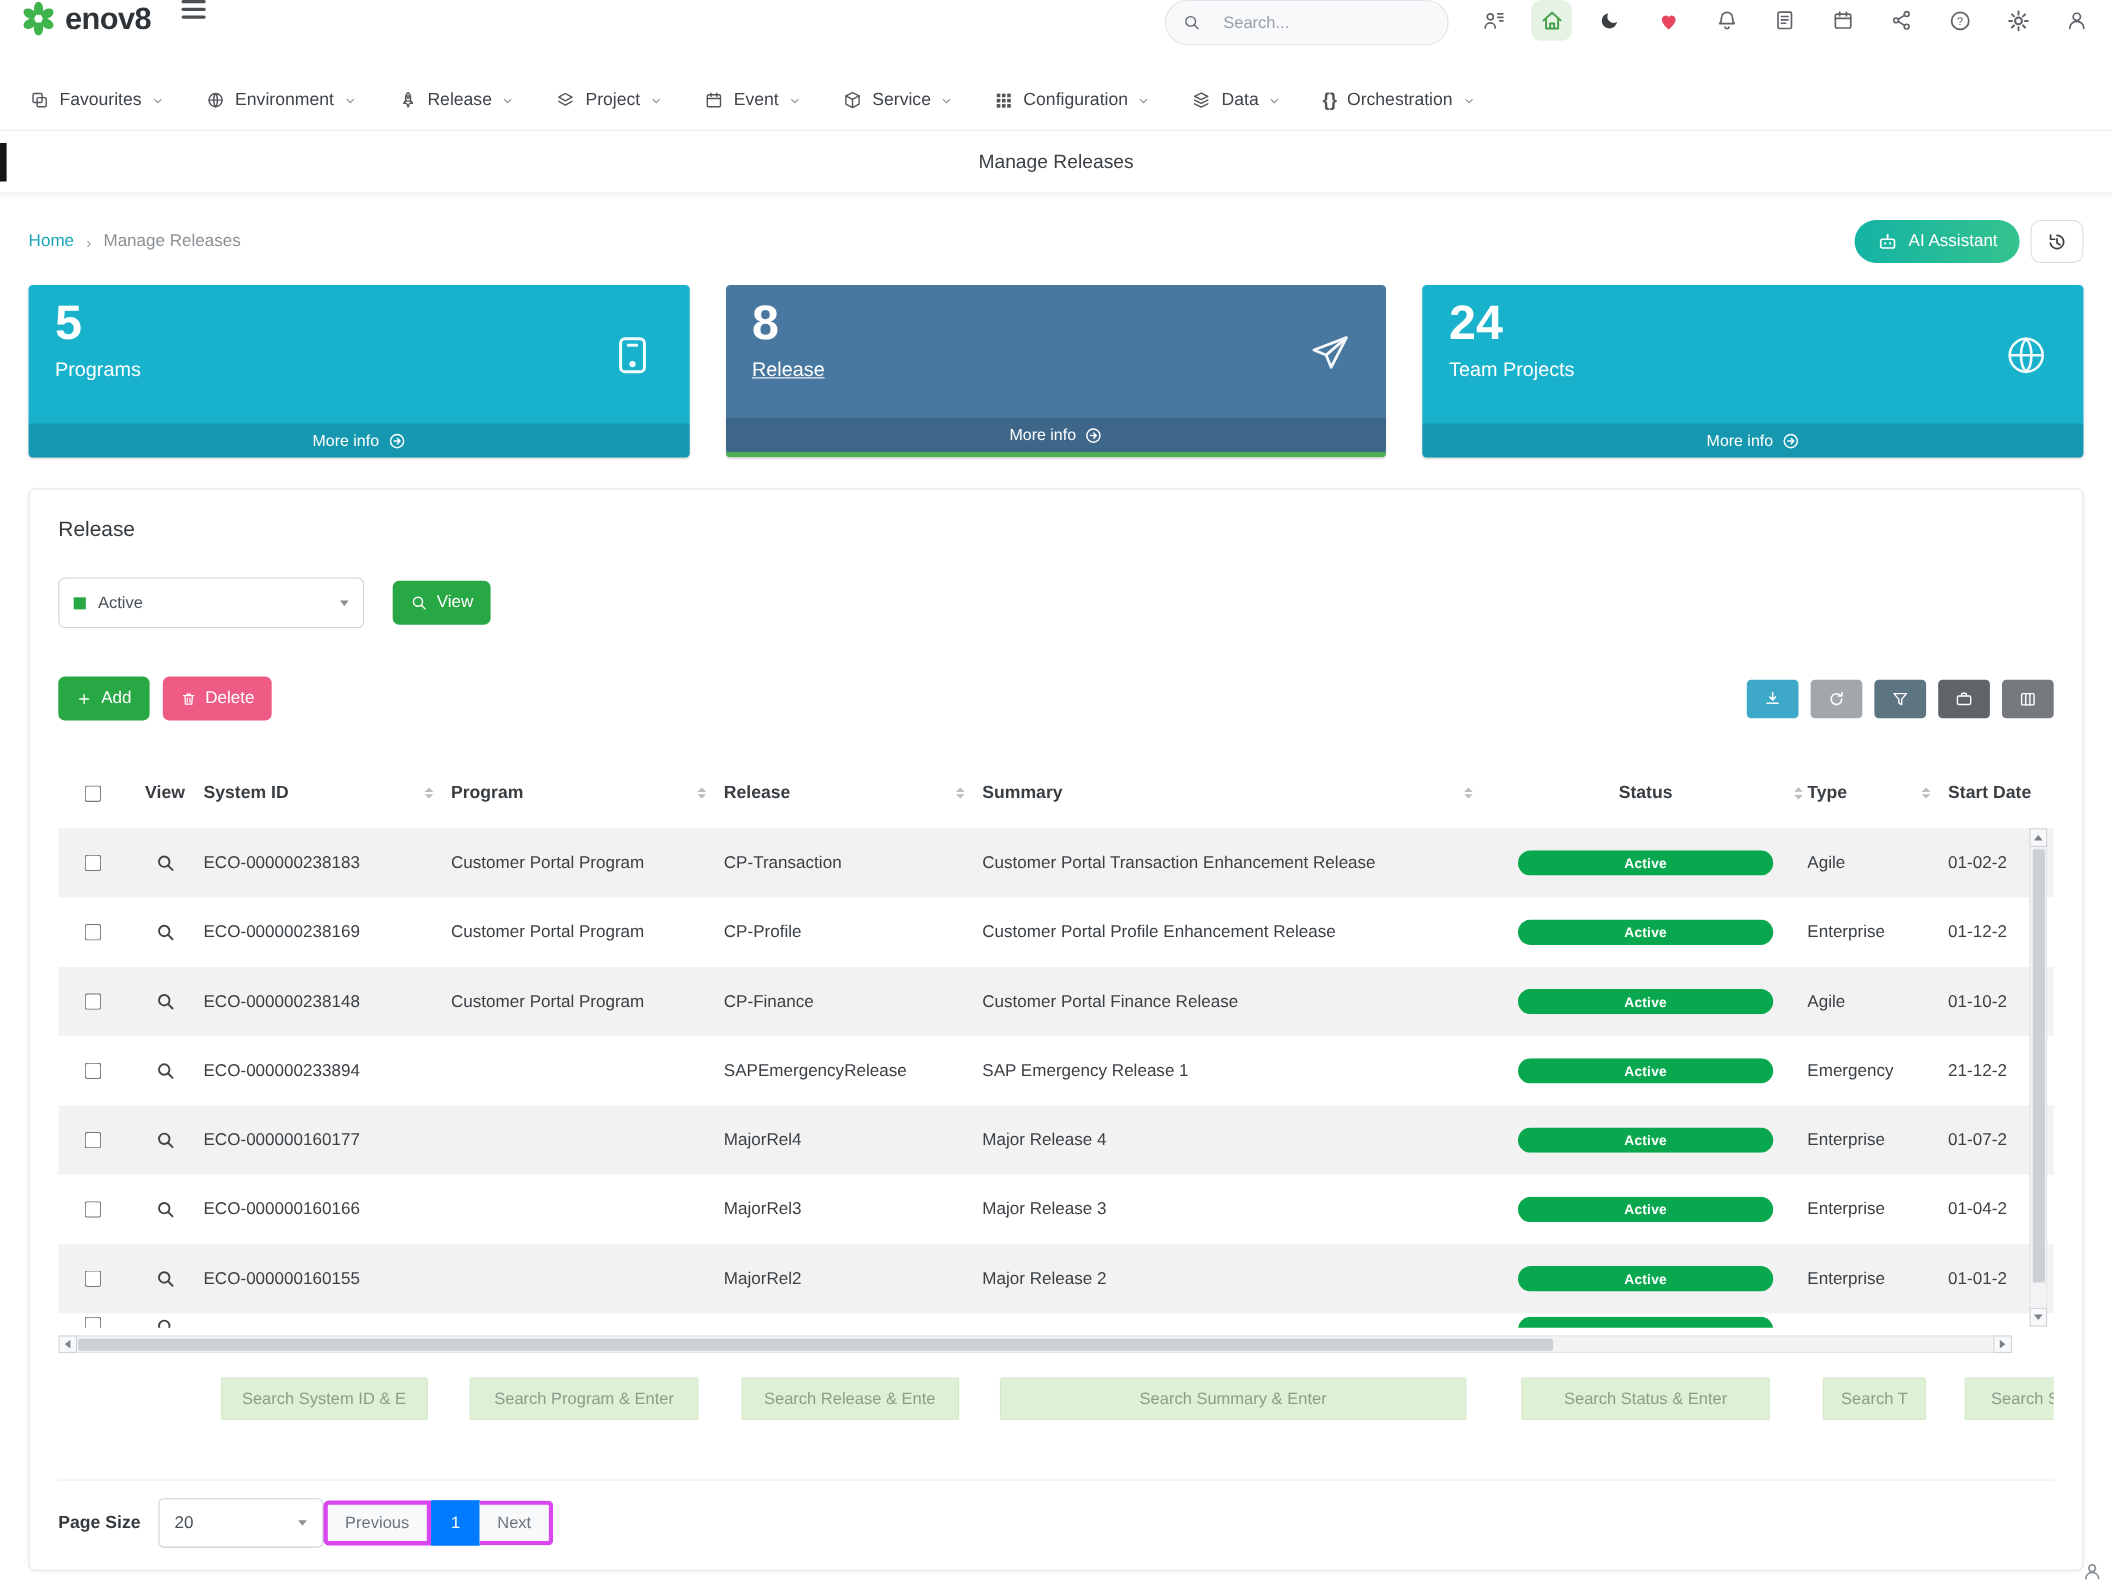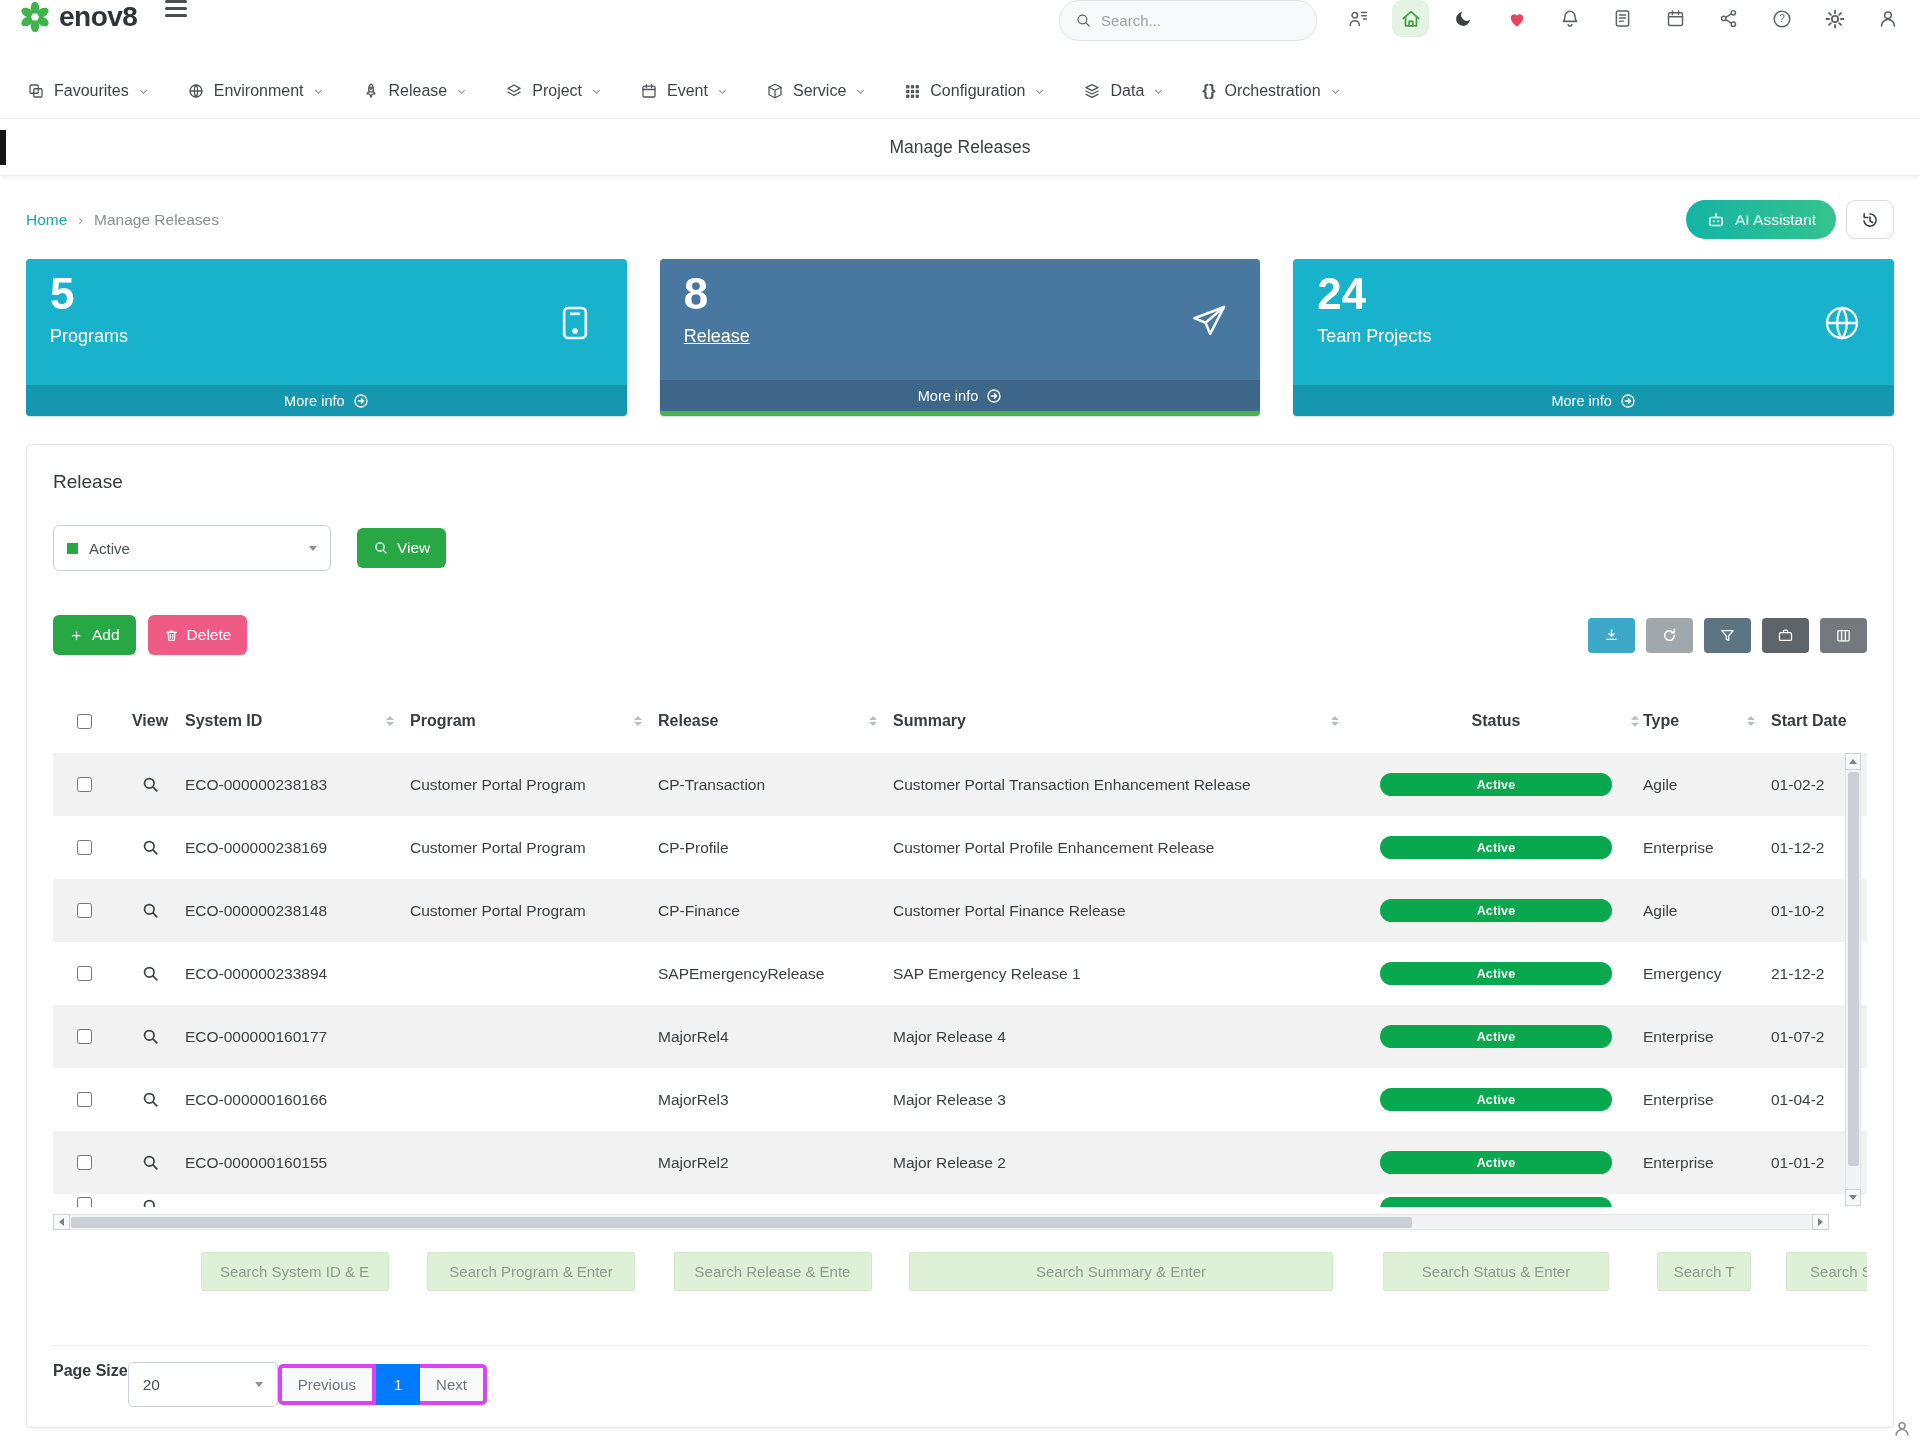--- a/index.html
+++ b/index.html
@@ -9,21 +9,21 @@
 input{font:inherit;border:0;outline:0;background:transparent}
 svg{display:block}
 
 
 .topbar{height:64px;display:flex;align-items:flex-start;padding:0 14px 0 18px;background:#fff}
 .brand{display:flex;align-items:center;gap:7px}
 .brand-text{font-size:28px;font-weight:bold;color:#2f3438;letter-spacing:-.5px}
 .hamburger{margin-left:28px;display:flex;flex-direction:column;gap:4px;width:22px}
 .hamburger i{height:3px;background:#4a4f54;border-radius:2px;display:block}
 .top-spacer{flex:1}
-.searchbox{width:258px;height:41px;border:1px solid #e0e3e7;background:#f8f9fa;border-radius:21px;display:flex;align-items:center;gap:9px;padding:0 15px;margin-right:6px}
+.searchbox{width:258px;height:41px;border:1px solid #e0e3e7;background:#f8f9fa;border-radius:21px;display:flex;align-items:center;gap:20px;padding:0 15px;margin-right:6px}
 .searchbox input{flex:1;color:#555;font-size:15px;min-width:0}
 .searchbox input::placeholder{color:#9aa0a6}
 .hicon{width:37px;height:37px;display:flex;align-items:center;justify-content:center;margin-left:16px;border-radius:9px;flex-shrink:0}
 .home-bg{background:#e4f3e4}
 
 
 .mainnav{height:55px;display:flex;padding:0 8px;border-bottom:1px solid #ececec;background:#fff}
 .nav-item{display:flex;align-items:center;gap:9px;padding:0 19px;font-size:16px;color:#3f444a;height:100%}
 .brace{font-weight:bold;font-size:17px;color:#515559}
 
@@ -110,21 +110,21 @@
 
 .search-row{display:flex;margin-top:22px;overflow:hidden;width:100%}
 .search-row .col{display:flex;justify-content:center;align-items:center}
 .tsearch{height:39px;background:#def0d6;border:1px solid #d4e8ca;border-radius:2px;text-align:center;color:#8e9c8a;font-size:15px;padding:0 6px}
 .tsearch::placeholder{color:#8e9c8a}
 .s-sys{width:188px}.s-prog{width:208px}.s-rel{width:198px}.s-sum{width:424px}.s-stat{width:226px}.s-type{width:94px}.s-date{width:114px}
 
 
 .panel-divider{border-top:1px solid #ebedf0;margin-top:54px}
 .panel-footer{display:flex;align-items:center;margin-top:16px}
-.psize{display:flex;align-items:flex-start;}
+.psize{display:flex;align-items:center;gap:16px}
 .psize-label{font-size:16px;font-weight:600;color:#34393e}
 .psize-box{width:150px;height:45px;border:1px solid #ccd2d8;border-radius:5px;display:flex;align-items:center;padding:0 14px;font-size:15.5px;color:#495057;cursor:pointer}
 .showing{flex:1;text-align:center;font-size:15.5px;color:#3b4045}
 .pager{display:flex}
 .pg{height:41px;display:flex;align-items:center;padding:0 16px;font-size:15px;color:#6c757d;background:#f8f9fa;border:4px solid #d946ef;cursor:pointer}
 .pg.prev{border-radius:5px 0 0 5px}
 .pg.next{border-radius:0 5px 5px 0;border-left:0}
 .pg.cur{background:#007bff;border-color:#007bff;color:#fff;width:44px;justify-content:center;padding:0}
 .corner-user{position:absolute;right:8px;bottom:4px}
 

